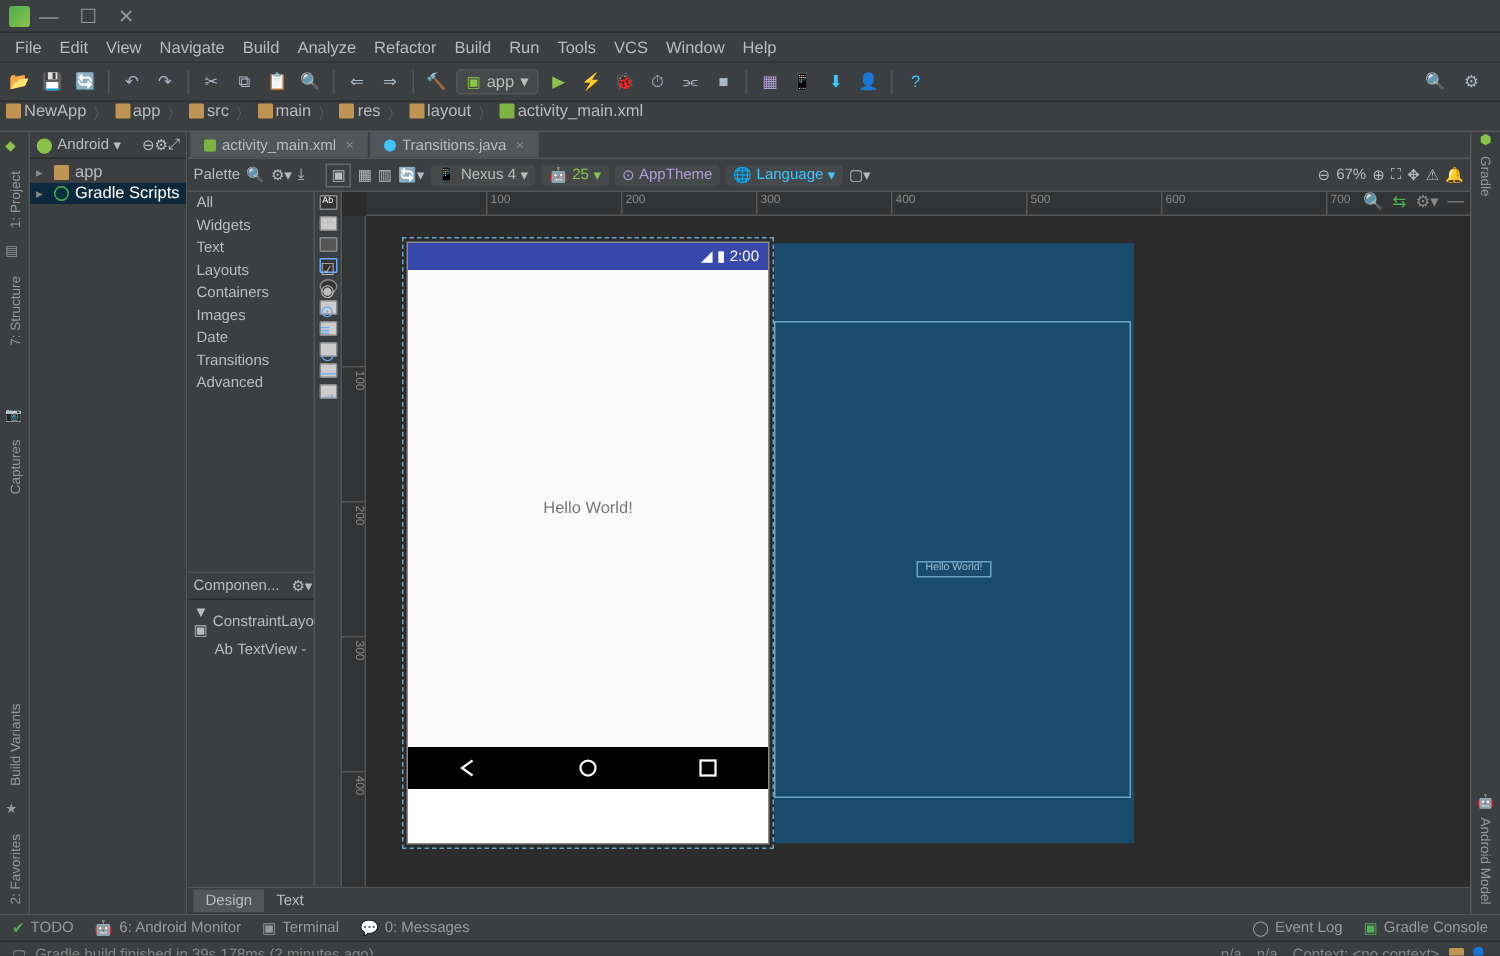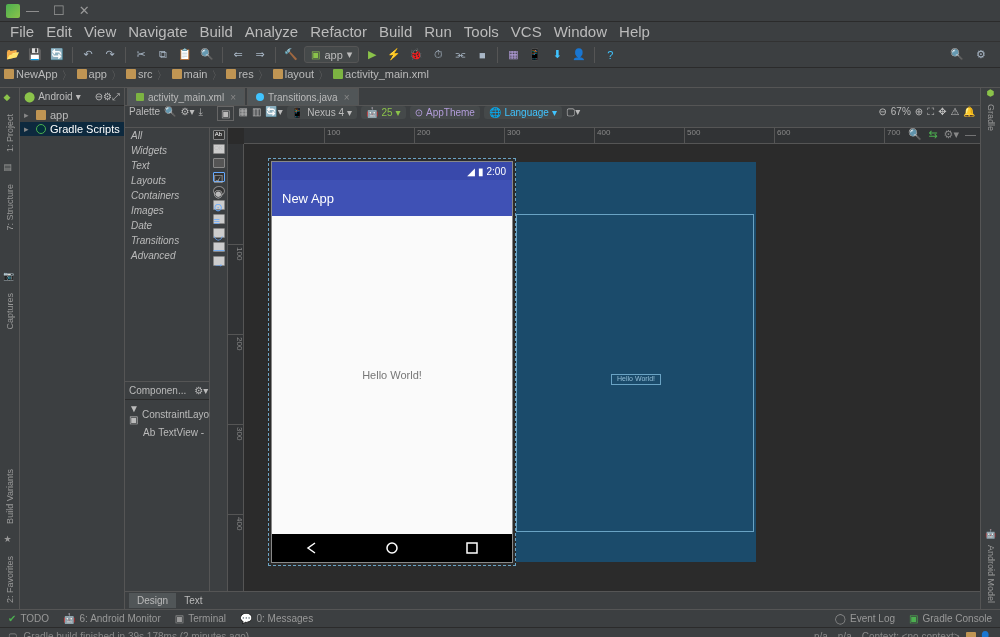--- a/index.html
+++ b/index.html
@@ -6,21 +6,21 @@
 body { background: #3c3f41; color: #bbbbbb; font-size: 11px; overflow: hidden; width: 1000px; height: 637px; }
 
 
 .titlebar { height: 22px; background: #3c3f41; display: flex; align-items: center; padding: 0 6px; border-bottom: 1px solid #2b2b2b; }
 .titlebar .logo { width: 14px; height: 14px; background: linear-gradient(135deg,#4caf50,#8bc34a); border-radius: 2px; margin-right: 6px; }
 .titlebar .title { flex: 1; color: #bbbbbb; font-size: 11px; }
 .titlebar .winbtns { display: flex; gap: 14px; font-size: 13px; color: #999; }
 
 
 .menubar { height: 20px; background: #3c3f41; display: flex; align-items: center; padding: 0 4px; border-bottom: 1px solid #323232; }
-.menubar span { padding: 2px 6px; cursor: default; font-size: 15px; color: #bbbbbb; }
+.menubar span { padding: 2px 6px; cursor: default; font-size: 11px; color: #bbbbbb; }
 
 
 .toolbar { height: 26px; background: #3c3f41; display: flex; align-items: center; padding: 0 4px; border-bottom: 1px solid #2b2b2b; gap: 4px; }
 .tbtn { width: 18px; height: 18px; display: flex; align-items: center; justify-content: center; color: #a9b7c6; }
 .tsep { width: 1px; height: 16px; background: #555; margin: 0 2px; }
 .toolbar .runselect { background: #45494a; border: 1px solid #555; border-radius: 3px; padding: 1px 6px; font-size: 11px; color: #bbb; display: flex; align-items: center; gap: 4px; }
 .toolbar .runselect::before { content: "▣"; color: #8bc34a; font-size: 10px; }
 .toolbar-right { margin-left: auto; display: flex; gap: 6px; align-items: center; padding-right: 6px; }
 
 
@@ -51,31 +51,31 @@
 .projectpanel .tree .gico { width: 10px; height: 10px; background: #02303a; border-radius: 50%; border: 1px solid #4caf50; }
 
 
 .editorarea { flex: 1; display: flex; flex-direction: column; background: #2b2b2b; }
 .filetabs { height: 18px; background: #3c3f41; border-bottom: 1px solid #555; display: flex; align-items: end; padding-left: 2px; }
 .filetab { height: 17px; padding: 2px 8px; font-size: 10px; background: #515658; border: 1px solid #555; border-bottom: none; margin-right: 2px; display: flex; align-items: center; gap: 4px; color: #bbb; }
 .filetab .tico { width: 8px; height: 8px; border-radius: 1px; }
 .filetab .close { color: #888; margin-left: 2px; }
 
 
-.layouttoolbar { height: 22px; background: #3c3f41; border-bottom: 1px solid #555; display: flex; align-items: flex-start; padding: 0 4px; gap: 4px; font-size: 10px; }
+.layouttoolbar { height: 22px; background: #3c3f41; border-bottom: 1px solid #555; display: flex; align-items: center; padding: 0 4px; gap: 4px; font-size: 10px; }
 .layouttoolbar .lbl { color: #bbb; }
 .layouttoolbar .pill { background: #45494a; border-radius: 3px; padding: 1px 5px; display: flex; align-items: center; gap: 3px; }
 .layouttoolbar .spacer { flex: 1; }
 
 
 .editorsplit { flex: 1; display: flex; }
 .palettepanel { width: 85px; background: #3c3f41; border-right: 1px solid #555; display: flex; flex-direction: column; }
 .palettepanel .hdr { height: 18px; display: flex; align-items: center; padding: 0 4px; font-size: 10px; border-bottom: 1px solid #2b2b2b; gap: 4px; }
 .palettepanel .cats { flex: 0 0 auto; font-size: 10px; overflow: hidden; }
-.palettepanel .cats div { padding: 2px 6px; font-style: italic; }
+.palettepanel .cats div { padding: 2px 6px; }
 .palettecol { width: 18px; background: #3c3f41; border-right: 1px solid #555; display: flex; flex-direction: column; align-items: center; padding-top: 2px; gap: 4px; }
 .palettecol .wico { width: 12px; height: 10px; border: 1px solid #888; background: #ccc; border-radius: 1px; }
 
 .treepanel { height: 210px; border-top: 1px solid #555; }
 .treepanel .hdr { height: 18px; display: flex; align-items: center; padding: 0 4px; font-size: 10px; border-bottom: 1px solid #2b2b2b; }
 .treepanel .tree { font-size: 10px; padding: 2px; }
 .treepanel .tree .node { padding: 1px 2px; display: flex; align-items: center; gap: 3px; }
 
 
 .canvas { flex: 1; background: #2b2b2b; position: relative; display: flex; flex-direction: column; }
@@ -359,23 +359,20 @@
           </div>
           <div class="surface">
             <div class="dashedframe" style="left:24px;top:14px;width:248px;height:408px"></div>
 
             <div class="device">
               <div class="statusbar">
                 <span>◢</span>
                 <span>▮</span>
                 <span>2:00</span>
               </div>
-              <div class="appbar">
-                  <span>New App</span>
-                </div>
               <div class="content">
                   <span>Hello World!</span>
                 </div>
               <div class="navbar2">
                 <svg>
                     <path d="M10 2 L3 7 L10 12"></path>
                   </svg>
                 <svg>
                     <circle cx="7" cy="7" r="5"></circle>
                   </svg>

